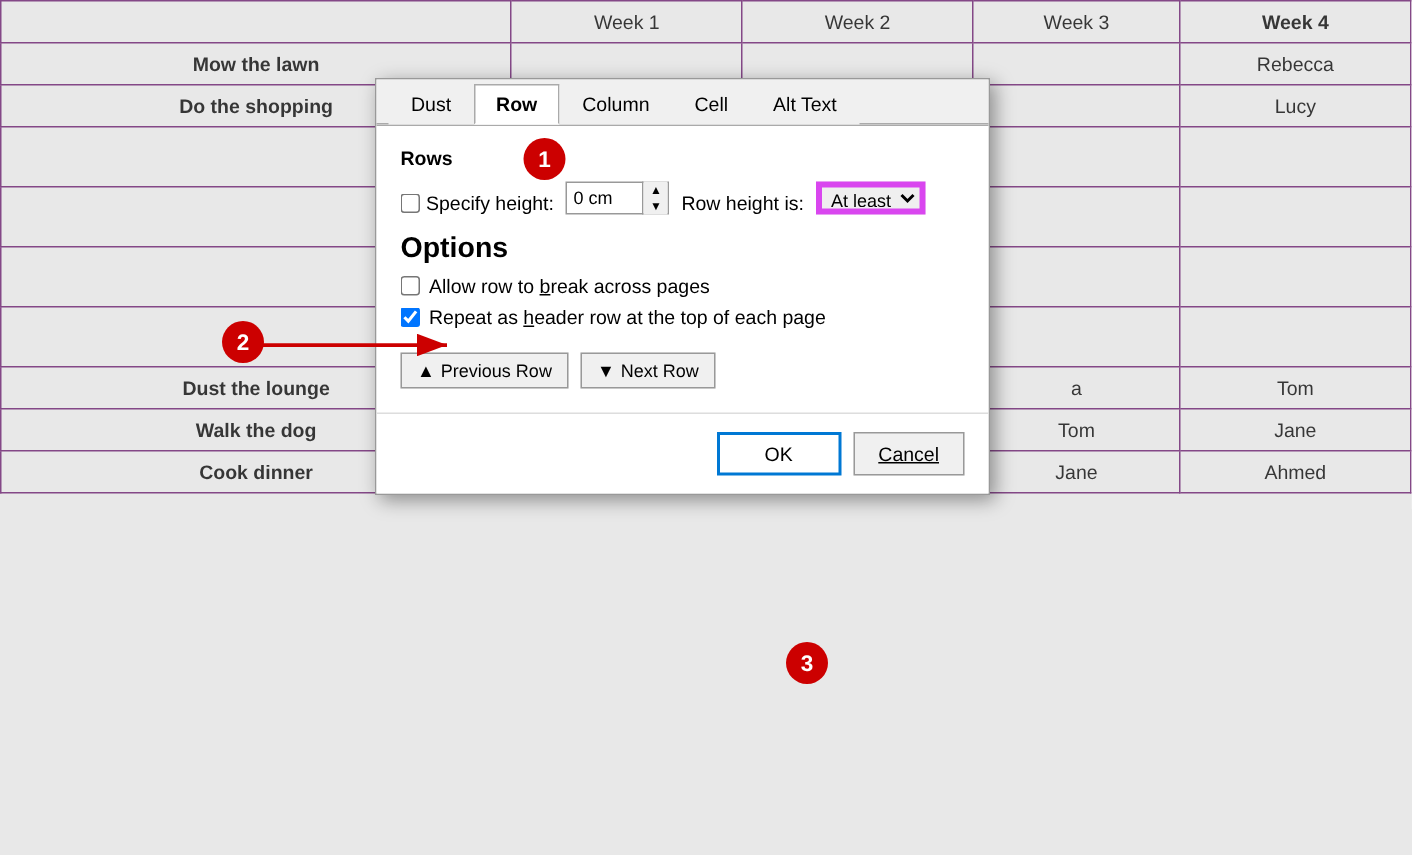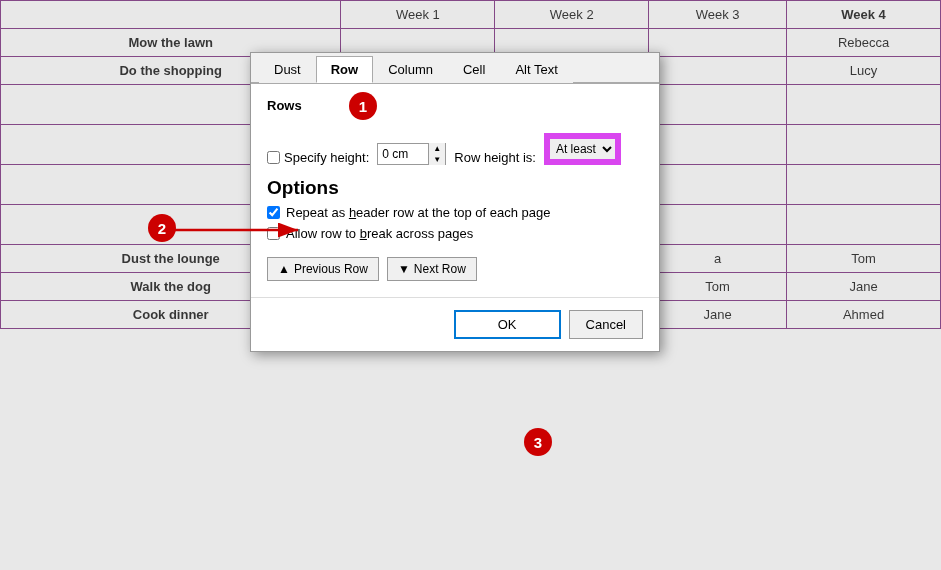--- a/index.html
+++ b/index.html
@@ -125,21 +125,21 @@
     
     .dialog-body {
       background: white;
       padding: 14px 16px 16px;
       border-top: 1px solid #aaa;
     }
 
     .section-label {
       font-weight: bold;
       font-size: 13px;
-      margin-bottom: 20px;
+      margin-bottom: 8px;
     }
 
     .row-section {
       margin-bottom: 10px;
     }
 
     .size-row {
       display: flex;
       align-items: flex-end;
       gap: 8px;
@@ -187,22 +187,22 @@
       justify-content: center;
     }
 
     .row-height-is {
       font-size: 13px;
     }
 
     .row-height-select {
       font-size: 12px;
       padding: 1px 2px;
-      border: 6px solid #d946ef;
-      height: 32px;
+      border: 4px solid #d946ef;
+      height: 22px;
     }
 
     .options-section {
       margin-top: 8px;
     }
 
     .options-label {
       font-weight: bold;
       margin-bottom: 6px;
       font-size: 19px;
@@ -248,34 +248,35 @@
     .dialog-footer {
       display: flex;
       justify-content: flex-end;
       gap: 8px;
       padding: 12px 16px;
       background: white;
       border-top: 1px solid #ddd;
     }
 
     .btn-ok {
-      padding: 5px 42px;
+      padding: 5px 30px;
       border: 2px solid #0078d4;
       background: white;
       font-size: 13px;
       cursor: pointer;
       color: #000;
     }
 
     .btn-cancel {
       padding: 5px 16px;
       border: 1px solid #999;
       background: #f0f0f0;
       font-size: 13px;
       cursor: pointer;
+      text-decoration: underline;
     }
 
     
     .badge {
       position: absolute;
       width: 28px;
       height: 28px;
       border-radius: 50%;
       background: #cc0000;
       color: white;
@@ -407,28 +408,28 @@
         <select class="row-height-select">
           <option>At least</option>
           <option>Exactly</option>
         </select>
       </div>
     </div>
 
     <div class="options-section">
       <div class="options-label">Options</div>
       <div class="option-row">
-        <input type="checkbox" checked="" style="">
-        <span>Repeat as <span class="option-text-underline">h</span>eader row at the top of each page</span>
-      </div>
-      <div class="option-row">
         <input type="checkbox" style="">
         <span>
           <span>Allow row to </span><span class="option-text-underline">b</span><span>reak across pages</span>
         </span>
+      </div>
+      <div class="option-row">
+        <input type="checkbox" checked="" style="">
+        <span>Repeat as <span class="option-text-underline">h</span>eader row at the top of each page</span>
       </div>
     </div>
 
     <div class="nav-buttons">
       <button class="nav-btn">
         <span>▲</span>
         <span>Previous Row</span>
       </button>
       <button class="nav-btn">
         <span>▼</span>

